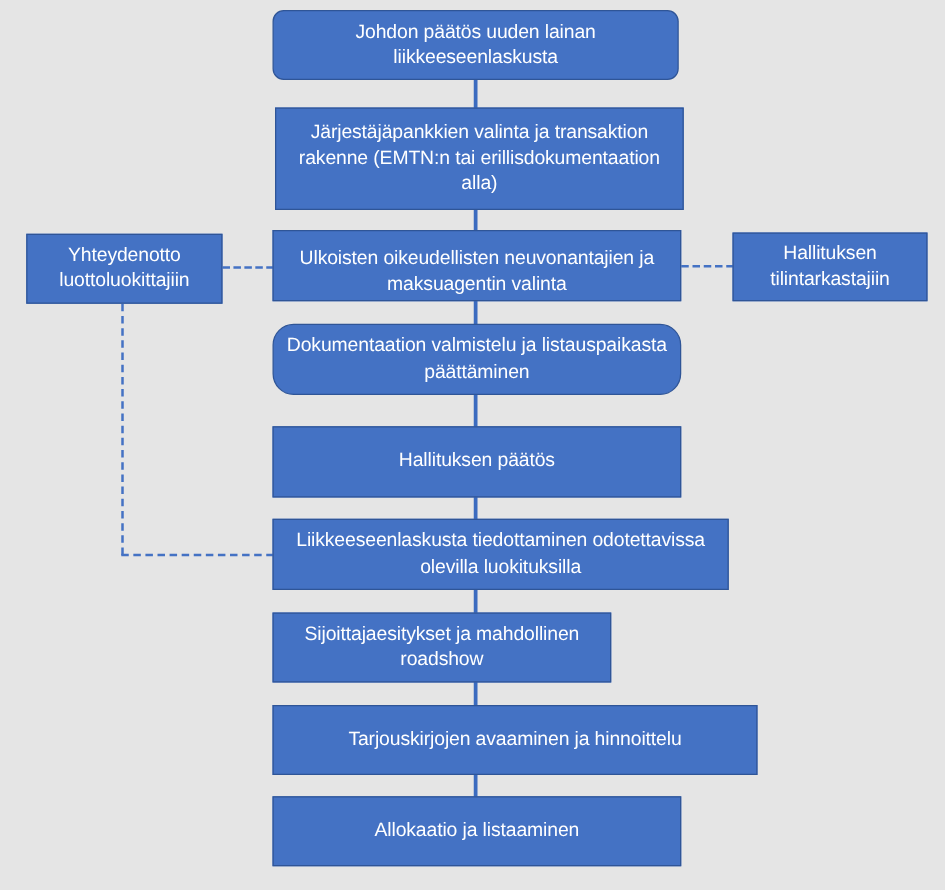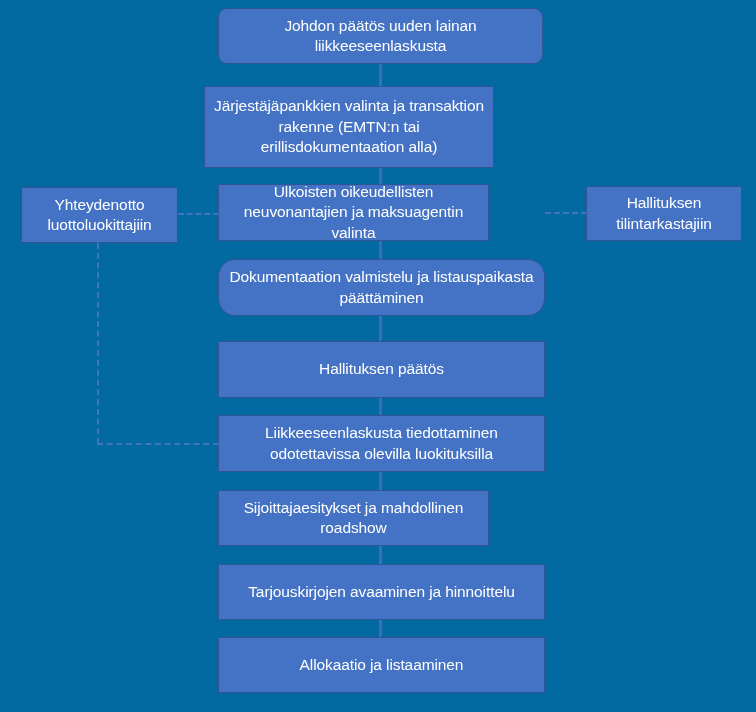--- a/index.html
+++ b/index.html
@@ -10,21 +10,21 @@
   body {
     width: 756px;
     height: 712px;
     font-family: "Liberation Sans", sans-serif;
     overflow: hidden;
   }
   #canvas {
     position: relative;
     width: 756px;
     height: 712px;
-    background: #0369a1;
+    background: #e5e5e5;
   }
   .node {
     position: absolute;
     box-sizing: border-box;
     background: #4472C4;
     border: 1px solid #2F5597;
     color: #ffffff;
     display: flex;
     align-items: center;
     justify-content: center;
@@ -37,27 +37,27 @@
   .node.rounded {
     border-radius: 9px;
   }
   .node .label {
     display: block;
     width: 100%;
   }
 
   
   .n1 { left: 218px; top: 8px;   width: 325px; height: 56px; }
-  .n2 { left: 204px; top: 86px;  width: 290px; height: 82px; }
-  .n3 { left: 218px; top: 184px; width: 271px; height: 57px; }
+  .n2 { left: 220px; top: 86px;  width: 327px; height: 82px; }
+  .n3 { left: 218px; top: 184px; width: 327px; height: 57px; align-items: flex-end; }
   .n4 { left: 218px; top: 259px; width: 327px; height: 57px; border-radius: 17px; }
   .n5 { left: 218px; top: 341px; width: 327px; height: 57px; }
-  .n6 { left: 218px; top: 415px; width: 327px; height: 57px; }
+  .n6 { left: 218px; top: 415px; width: 365px; height: 57px; }
   .n7 { left: 218px; top: 490px; width: 271px; height: 56px; }
-  .n8 { left: 218px; top: 564px; width: 327px; height: 56px; }
+  .n8 { left: 218px; top: 564px; width: 388px; height: 56px; }
   .n9 { left: 218px; top: 637px; width: 327px; height: 56px; }
 
   
   .side-left  { left: 21px;  top: 187px; width: 157px; height: 56px; }
   .side-right { left: 586px; top: 186px; width: 156px; height: 55px; }
 
   
   .vline {
     position: absolute;
     width: 3px;

